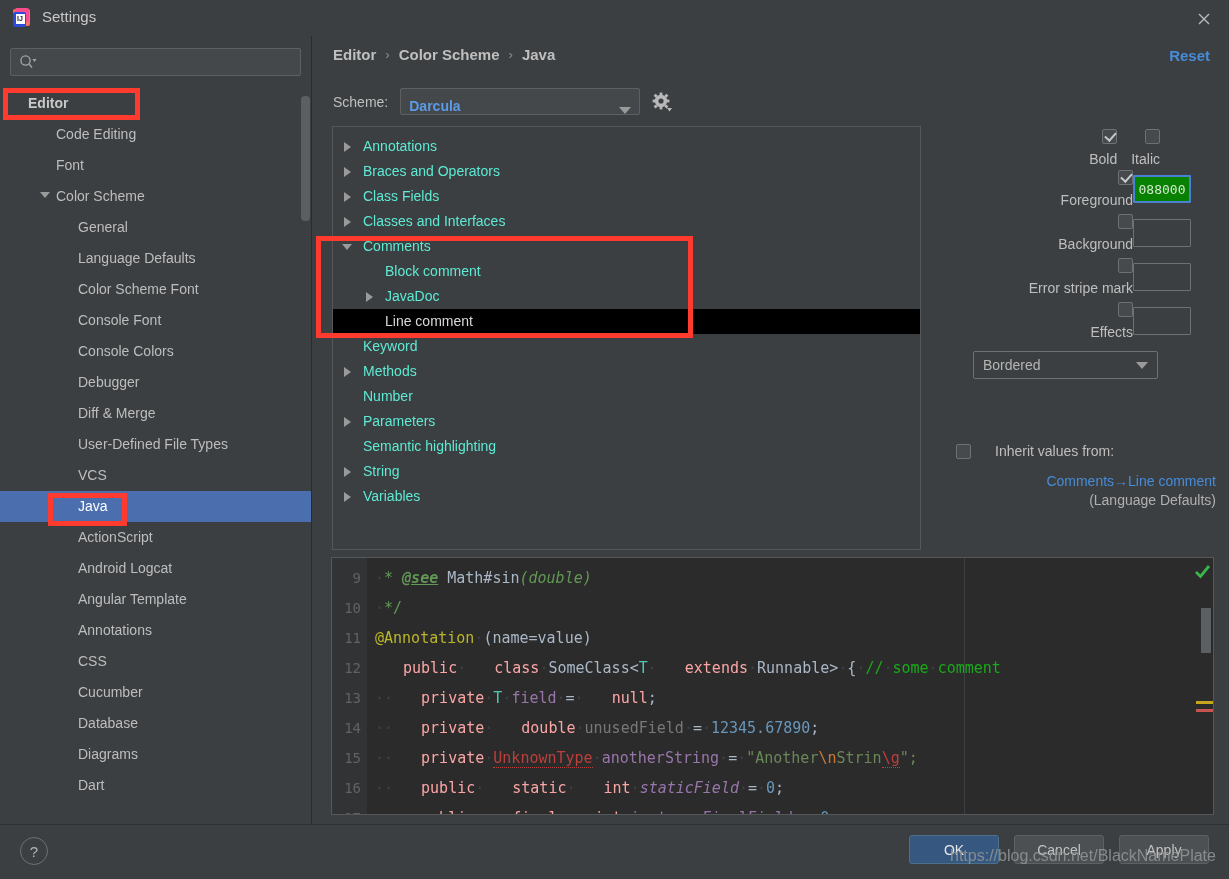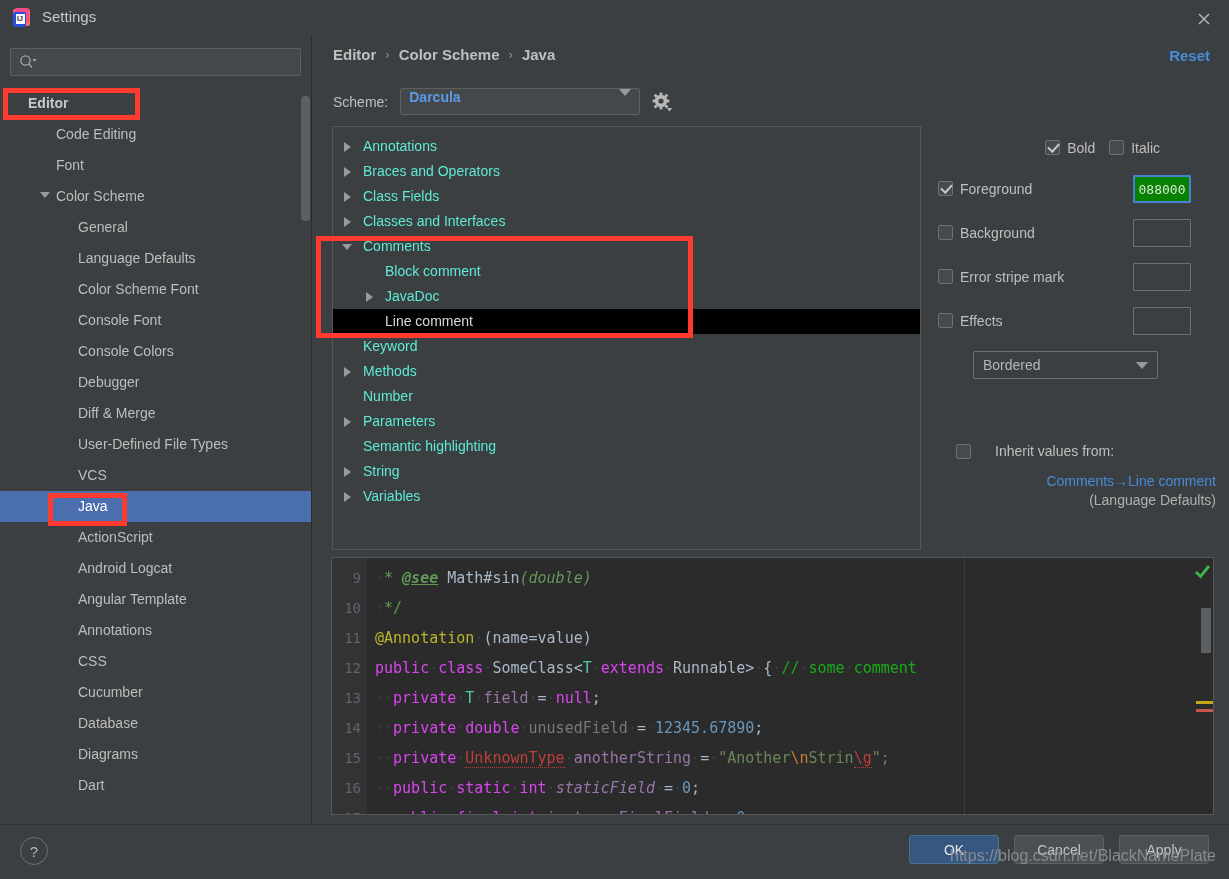--- a/index.html
+++ b/index.html
@@ -100,21 +100,21 @@
   }
 
   .scheme-row {
     position: absolute; left: 20px; top: 52px;
     display: flex; align-items: center; gap: 12px;
   }
   .scheme-label { font-size: 14px; color: #bfbfbf; }
   .scheme-combo {
     width: 240px; height: 27px;
     background: #45484a; border: 1px solid #5e6060; border-radius: 2px;
-    display: flex; align-items: flex-start;
+    display: flex; align-items: flex-end;
     padding: 0 8px;
     cursor: pointer;
   }
   .scheme-combo .val { flex: 1; color: #5b9ae6; font-size: 14px; font-weight: bold; }
   .caret-down {
     width: 0; height: 0;
     border-left: 6px solid transparent;
     border-right: 6px solid transparent;
     border-top: 7px solid #9a9a9a;
   }
@@ -165,21 +165,21 @@
     position: relative; display: inline-block; cursor: pointer; flex: none;
   }
   .cb.checked::after {
     content: "";
     position: absolute; left: 4px; top: 0px;
     width: 5px; height: 9px;
     border: solid #c8c8c8; border-width: 0 2px 2px 0;
     transform: rotate(42deg);
   }
   .cb-lbl { font-size: 14px; color: #bfbfbf; }
-  .chk-pair { display: flex; align-items: flex-start; gap: 7px; cursor: pointer; }
+  .chk-pair { display: flex; align-items: flex-end; gap: 7px; cursor: pointer; flex-direction: column; }
 
   .opt-row {
     display: flex; align-items: center; height: 30px; margin-bottom: 14px;
   }
   .opt-row .chk-pair { width: 195px; }
   .swatch {
     width: 58px; height: 28px;
     border: 1px solid #6d7173; background: #3c3f41; border-radius: 1px;
     cursor: pointer;
   }
@@ -232,21 +232,21 @@
   .ln .num {
     position: absolute; left: 0; width: 29px; text-align: right;
     color: #606366; font-size: 14px;
   }
   .ln .code { position: absolute; left: 43px; }
   .dot { color: #3f4244; }
   .cm { color: #629755; }           
   .cm-t { color: #629755; font-style: italic; text-decoration: underline; font-weight: bold;}
   .cm-i { color: #629755; font-style: italic; }
   .lc { color: #18aa18; }           
-  .kw { color: #d946ef; }           
+  .kw { color: #fca5a5; margin-left: 28px; }           
   .ann { color: #bbb529; }
   .typ { color: #4ec9b0; }
   .fld { color: #9876aa; }
   .fld-un { color: #787878; }
   .num2 { color: #6897bb; }
   .str { color: #6a8759; }
   .esc { color: #cc7832; }
   .err { color: #bc3f3c; border-bottom: 1px dotted #bc3f3c; }
   .pl { color: #a9b7c6; }
   .it { font-style: italic; }

